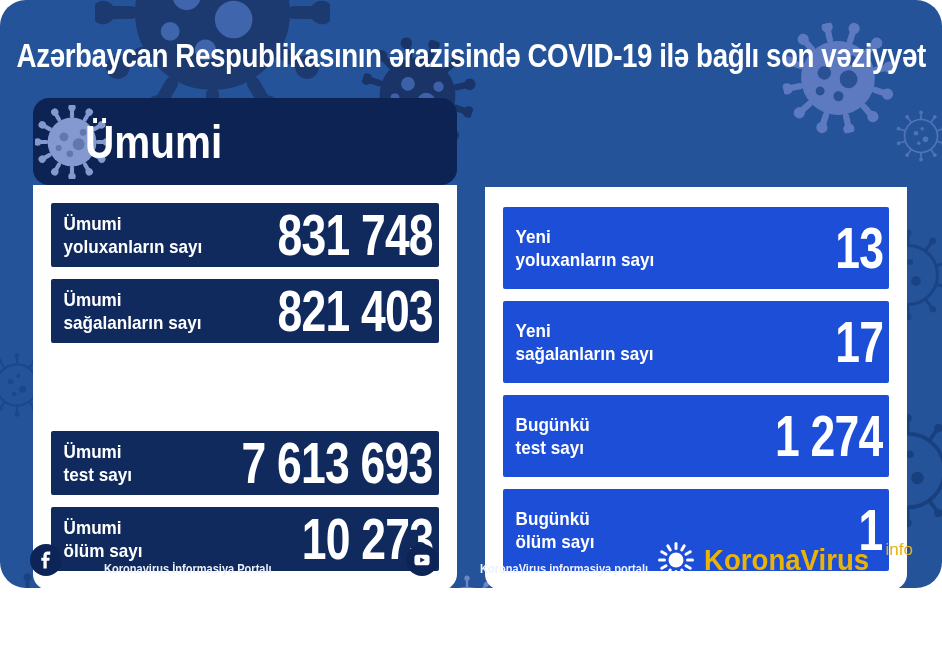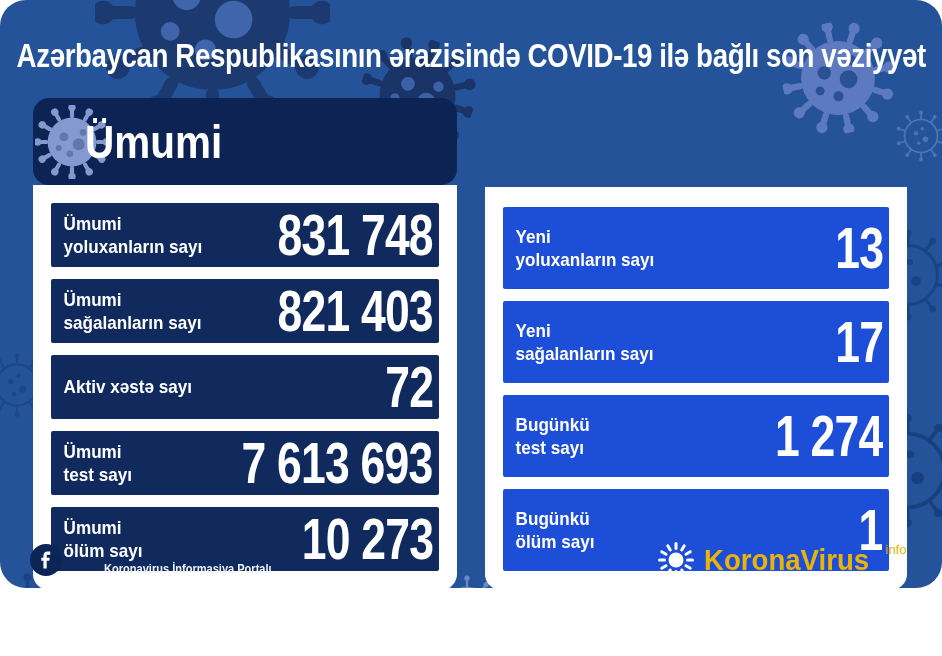--- a/index.html
+++ b/index.html
@@ -41,21 +41,21 @@
 
   
   .footer{position:absolute;z-index:2;left:0;bottom:0;width:942px;height:56px;}
   .social{position:absolute;top:50%;transform:translateY(-50%);display:flex;align-items:flex-end;gap:34px;}
   .social-label{color:#eef2fa;font-weight:bold;font-size:13px;transform:scaleX(.85);transform-origin:left center;white-space:nowrap;}
   .ic{display:block;}
   .fb-group{left:30px;} .ig-group{left:250px;} .yt-group{left:406px;}
   .fb-group .social-label,.ig-group .social-label,.yt-group .social-label{margin-left:8px;}
   .brand{position:absolute;left:656px;top:50%;transform:translateY(-50%);display:flex;align-items:flex-start;color:#eab308;}
   .brand-text{margin-left:8px;font-weight:bold;font-size:30px;line-height:40px;transform:scaleX(.92);transform-origin:left center;white-space:nowrap;}
-  .brand-sup{font-size:13px;font-weight:normal;line-height:13px;margin-top:3px;margin-left:2px;}
+  .brand-sup{font-size:17px;font-weight:normal;line-height:13px;margin-top:3px;margin-left:2px;}
 </style>
 </head>
 <body>
 
 <svg width="0" height="0" style="position:absolute" aria-hidden="true">
   <defs>
     <symbol id="v" viewBox="-50 -50 100 100">
       <g fill="currentColor">
         <g transform="rotate(0)">
             <rect x="-2.8" y="-47" width="5.6" height="15" rx="2.8"></rect>
@@ -220,27 +220,20 @@
         </div>
       <div class="num">831 748</div>
     </div>
     <div class="row" style="top:94px">
       <div class="lbl">
           <span>Ümumi</span>
           <span>sağalanların sayı</span>
         </div>
       <div class="num">821 403</div>
     </div>
-    <div class="row" style="top:170px">
-      <div class="lbl">
-          <span>Aktiv xəstə sayı</span>
-          <span></span>
-        </div>
-      <div class="num">72</div>
-    </div>
     <div class="row" style="top:246px">
       <div class="lbl">
           <span>Ümumi</span>
           <span>test sayı</span>
         </div>
       <div class="num">7 613 693</div>
     </div>
     <div class="row" style="top:322px">
       <div class="lbl">
           <span>Ümumi</span>
@@ -285,20 +278,28 @@
 
     <div class="social fb-group">
       <svg class="ic" width="32" height="32" viewBox="0 0 36 36">
         <circle cx="18" cy="18" r="18" fill="#0d2456"></circle>
         <path fill="#ffffff" d="M20.3 12.1h2.5V8.5h-3c-3.1 0-4.7 1.8-4.7 4.8v2.1h-2.4v3.5h2.4v8.6h3.7v-8.6h2.9l.5-3.5h-3.4v-1.8c0-1 .4-1.5 1.5-1.5z"></path>
       </svg>
       <span class="social-label">Koronavirus İnformasiya Portalı</span>
     </div>
 
 
+    <div class="social yt-group">
+      <svg class="ic" width="32" height="32" viewBox="0 0 36 36">
+        <circle cx="18" cy="18" r="18" fill="#0d2456"></circle>
+        <rect x="9.5" y="12" width="17" height="12" rx="3.2" fill="#ffffff"></rect>
+        <path d="M16 15.1l5.3 2.9-5.3 2.9z" fill="#0d2456"></path>
+      </svg>
+      <span class="social-label">KoronaVirus informasiya portalı</span>
+    </div>
 
     <div class="brand">
       <svg width="40" height="40" viewBox="0 0 40 40">
         <circle cx="20" cy="20" r="7.5" fill="#ffffff"></circle>
         <g stroke="#ffffff" stroke-width="3" stroke-linecap="round">
           <g transform="rotate(0 20 20)">
               <line x1="20" y1="3.5" x2="20" y2="8.5"></line>
             </g>
           <g transform="rotate(30 20 20)">
               <line x1="20" y1="3.5" x2="20" y2="8.5"></line>

